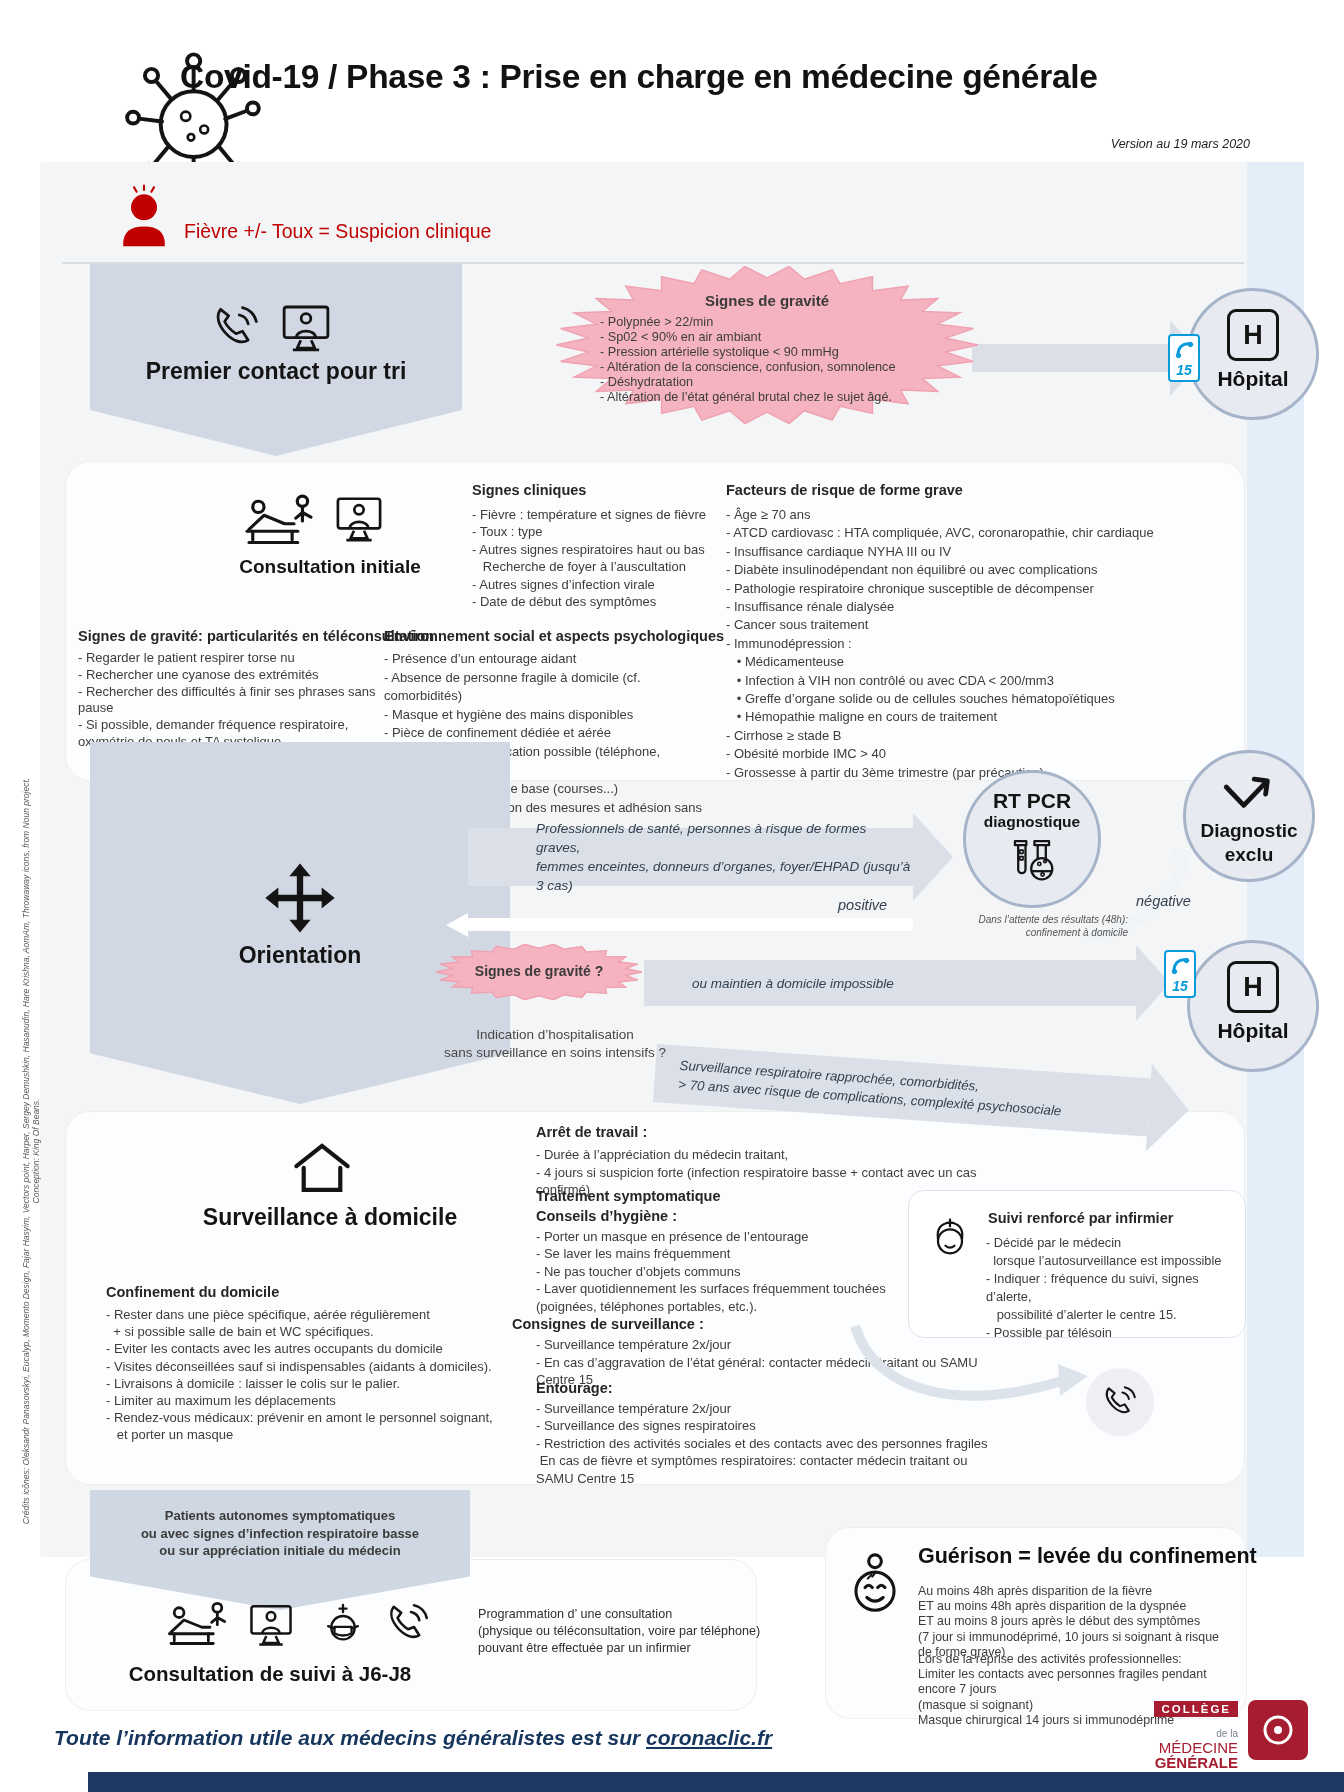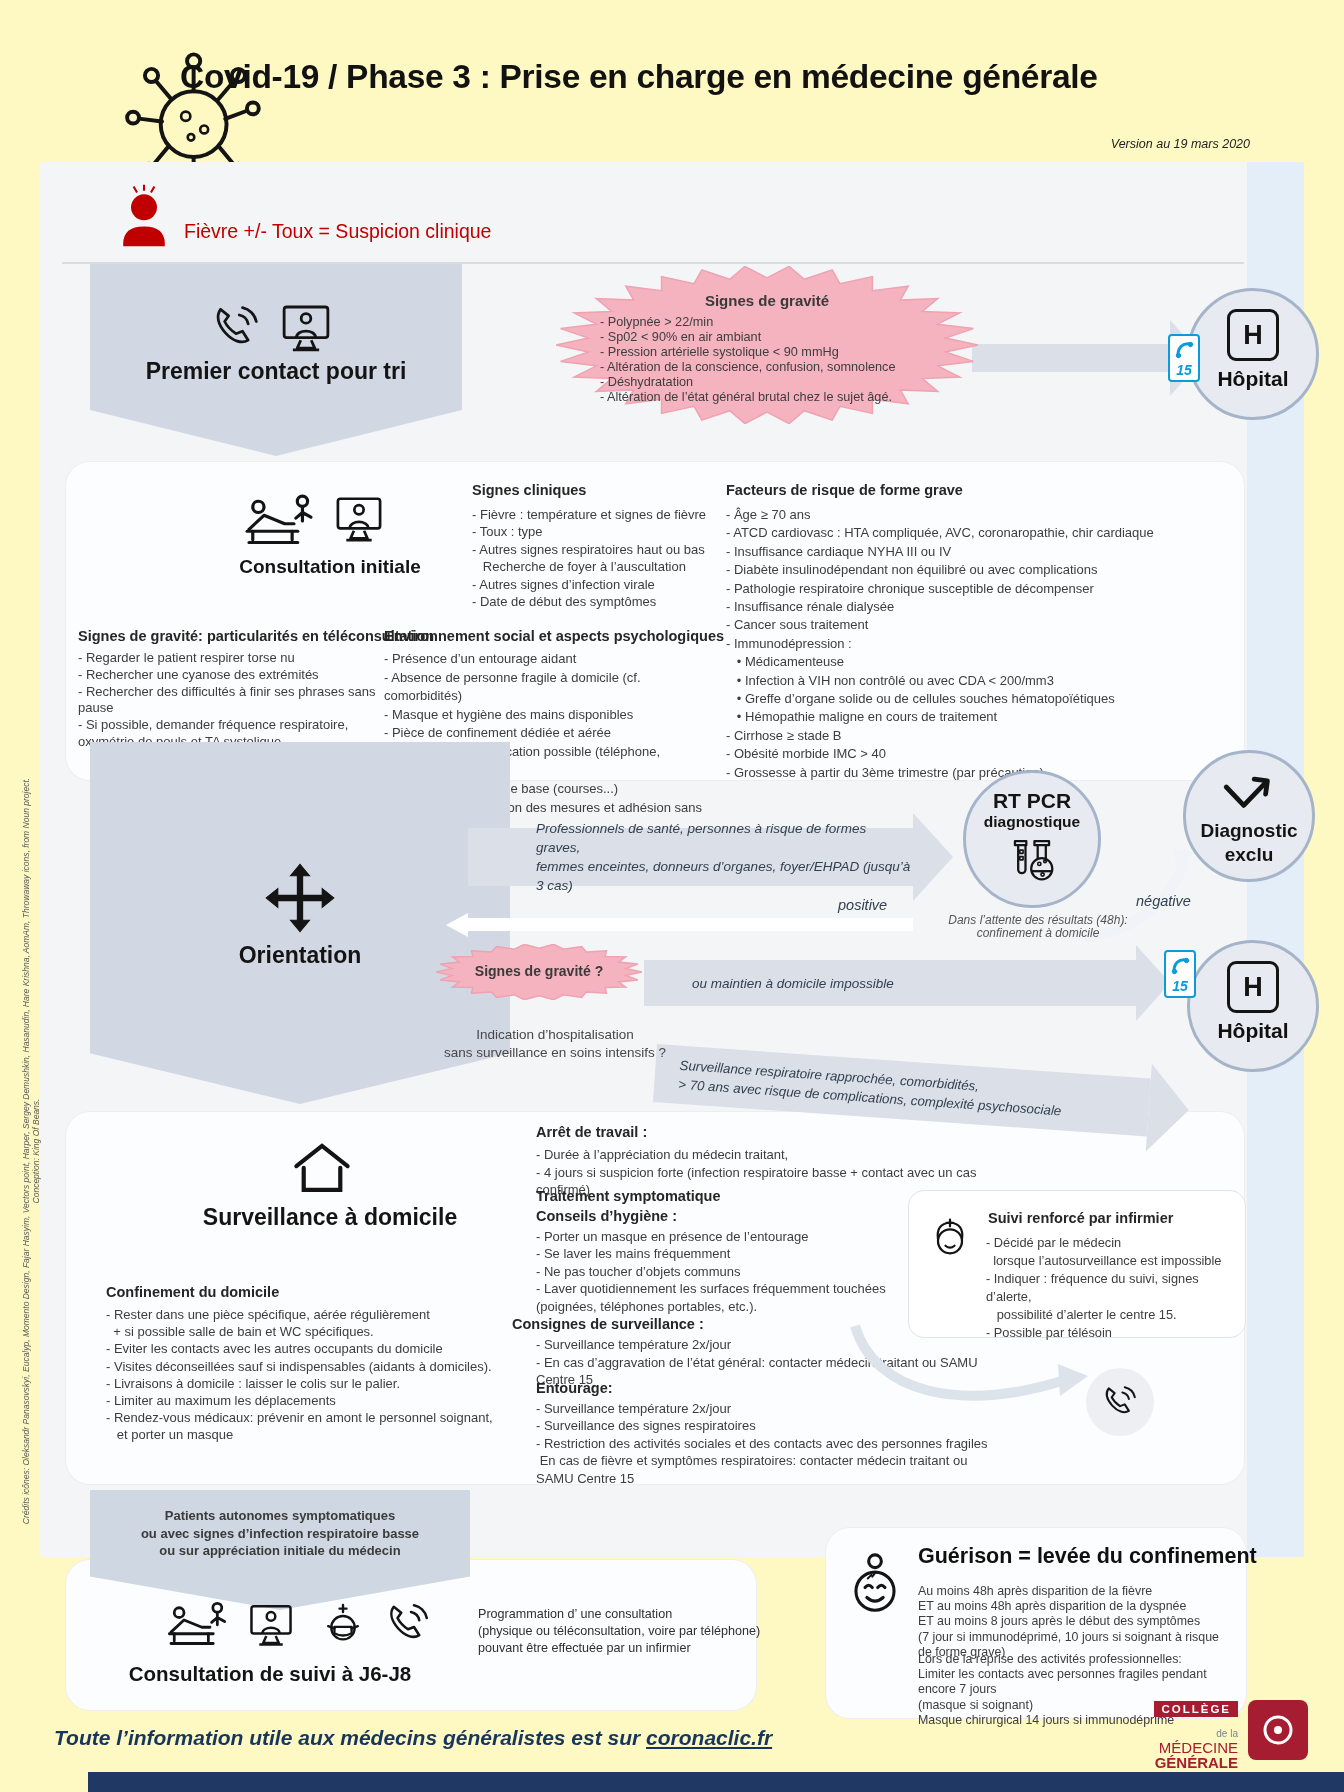--- a/index.html
+++ b/index.html
@@ -1,16 +1,16 @@
 <!DOCTYPE html>
 <html><head>
 <meta charset="utf-8">
 <style>
   html,body{margin:0;padding:0;background:#d9e6f3;}
-  .page{position:relative;width:1344px;height:1792px;background:#fef9c3;
+  .page{position:relative;width:1344px;height:1792px;background:#ffffff;
         font-family:"Liberation Sans",sans-serif;overflow:hidden;}
   .abs{position:absolute;}
   .panel{background:#f4f5f6;border-radius:4px;}
   .strip{background:#e4eef9;}
   .divider{background:#d8dde3;}
   .banner{background:#d2d8e3;}
   .box{background:#fcfdfe;border-radius:24px;box-shadow:0 0 0 1px #eceef0;}
   .circle{border-radius:50%;background:#e7ebf1;border:3px solid #a6b4ca;text-align:center;box-sizing:border-box;}
   .hd{font-weight:bold;color:#262626;font-size:14.5px;}
   .list{font-size:13px;color:#3d3d3d;}
@@ -274,21 +274,21 @@
         <div class="li">femmes enceintes, donneurs d’organes, foyer/EHPAD (jusqu’à 3 cas)</div>
       </div>
   </div>
   <div class="abs circle" style="left:963px;top:770px;width:138px;height:138px;z-index:5">
     <div style="font-size:21px;font-weight:bold;color:#141414;margin-top:16px">RT PCR</div>
     <div style="font-size:15.5px;font-weight:bold;color:#141414">diagnostique</div>
     <svg style="margin-top:4px" width="52" height="48" viewBox="0 0 64 58">
         <use href="#sym-tube"></use>
       </svg>
   </div>
-  <div class="abs it" style="left:948px;top:914px;width:180px;text-align:center;font-size:12px;color:#555;line-height:12.5px;z-index:5">
+  <div class="abs it" style="left:948px;top:914px;width:180px;text-align:right;font-size:10px;color:#555;line-height:12.5px;z-index:5">
       <div class="li">Dans l’attente des résultats (48h):</div>
       <div class="li">confinement à domicile</div>
     </div>
 
   <div class="abs it" style="left:838px;top:897px;font-size:14.5px;color:#33404f;z-index:4">positive</div>
   <div class="abs warrow" style="left:468px;top:918px;width:445px;z-index:3"></div>
 
   <svg class="abs" style="left:1060px;top:842px;z-index:3" width="140" height="100" viewBox="0 0 140 100">
     <path d="M25 95 C75 90 112 58 124 20" stroke="#f0f3f7" stroke-width="10" fill="none"></path>
     <polygon points="112,6 133,10 119,30" fill="#f0f3f7"></polygon>

